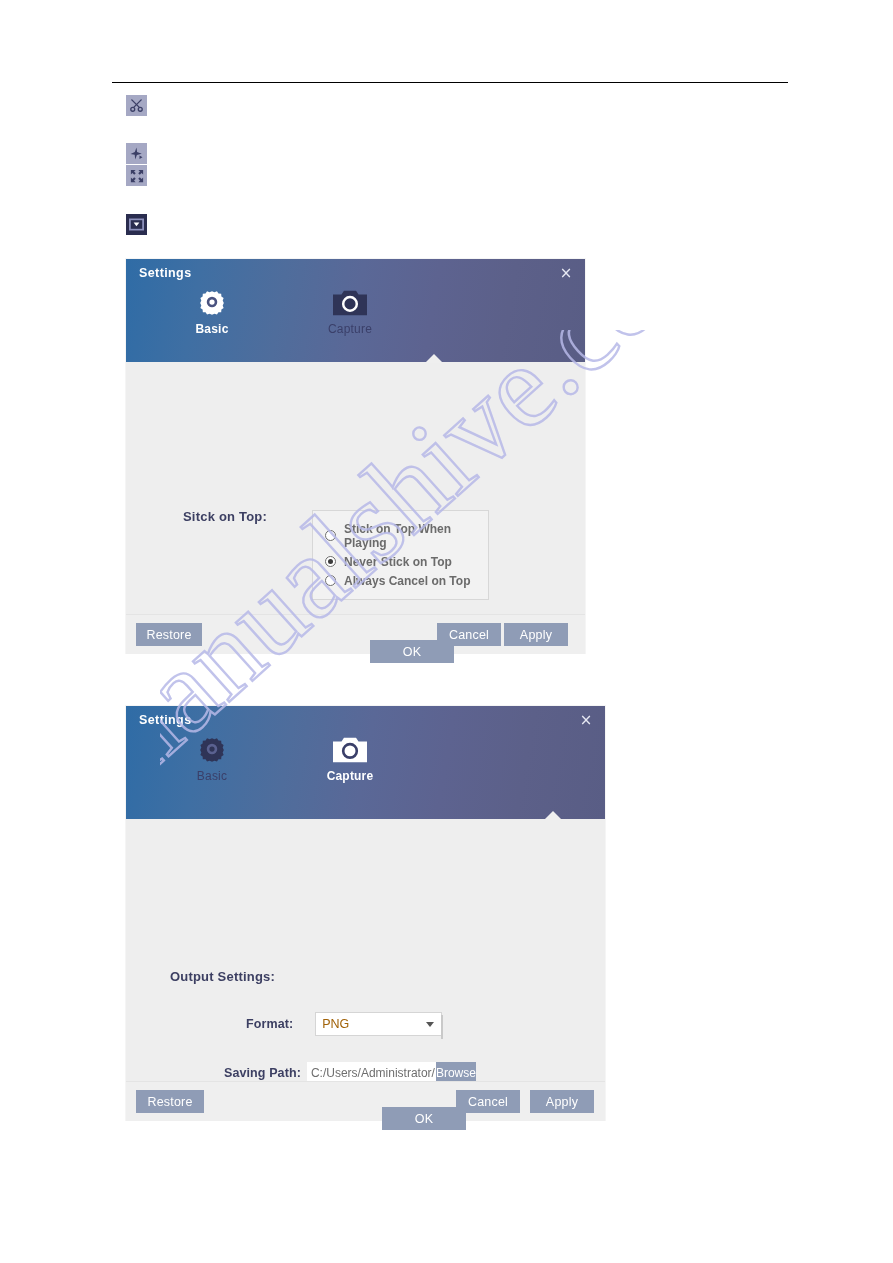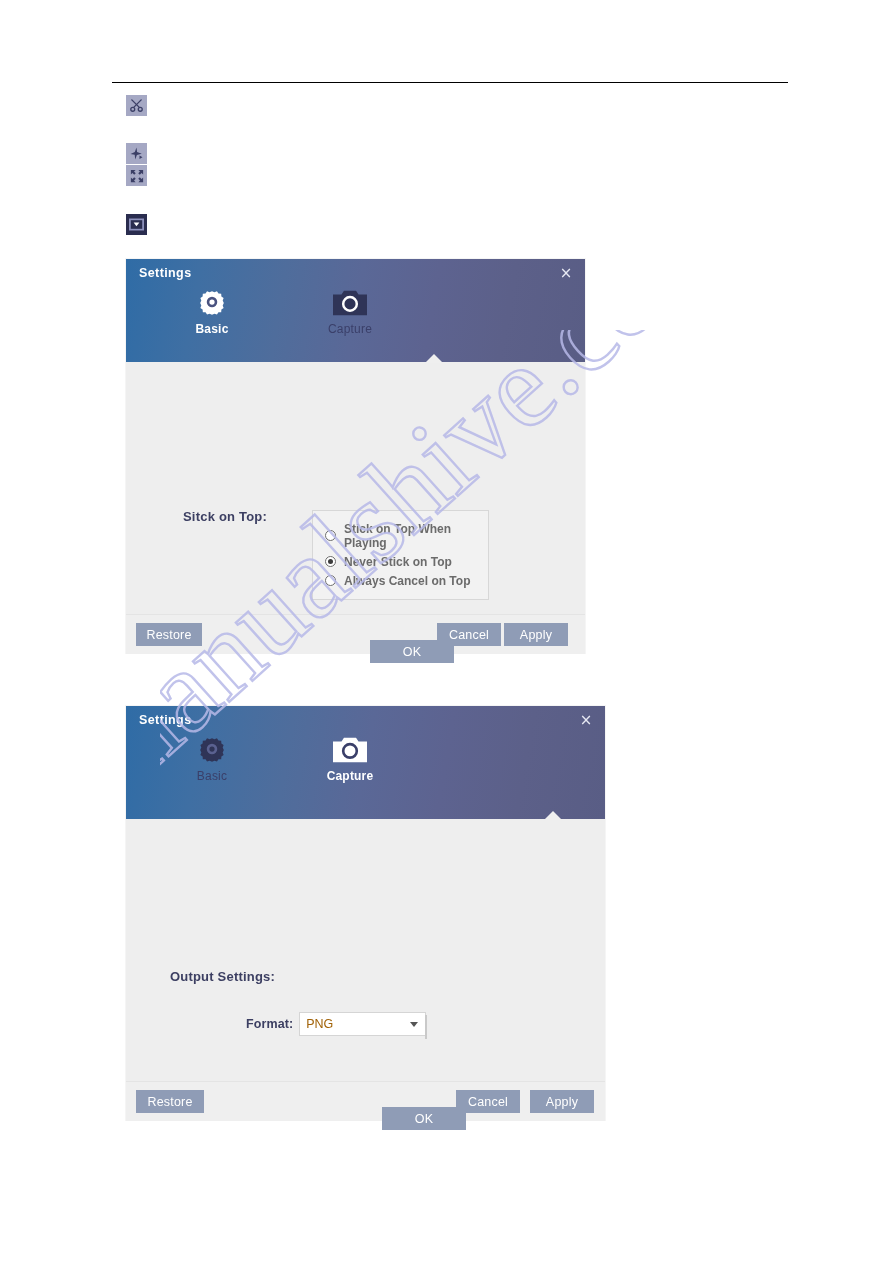--- a/index.html
+++ b/index.html
@@ -206,21 +206,21 @@
   .check-label { font-size: 12px; color: #6b6b6b; }
 
   
   #lbl-output { left: 44px; top: 150px; }
 
   .form-row {
     position: absolute;
     display: flex;
     align-items: center;
   }
-  #row-format { left: 120px; top: 193px; }
+  #row-format { left: 120px; top: 193px; gap: 16px; }
   #row-path   { left: 98px;  top: 243px; }
 
   .row-label {
     font-size: 12.5px;
     font-weight: bold;
     color: #3c3f62;
     margin-right: 6px;
     letter-spacing: .1px;
   }
 
@@ -473,20 +473,27 @@
 
     <div class="form-row" id="row-format">
       <span class="row-label">Format:</span>
       <div class="select-box">
         <span class="select-value">PNG</span>
         <span class="select-caret"></span>
         <span class="select-shadow"></span>
       </div>
     </div>
 
+    <div class="form-row" id="row-path">
+      <span class="row-label">Saving Path:</span>
+      <div class="path-input">
+        <span class="path-value">C:/Users/Administrator/</span>
+      </div>
+      <div class="browse-btn">Browse</div>
+    </div>
   </div>
 
   <div class="dlg-footer">
     <div class="btn btn-restore">Restore</div>
     <div class="btn btn-ok">OK</div>
     <div class="btn btn-cancel">Cancel</div>
     <div class="btn btn-apply">Apply</div>
   </div>
 </div>
 

